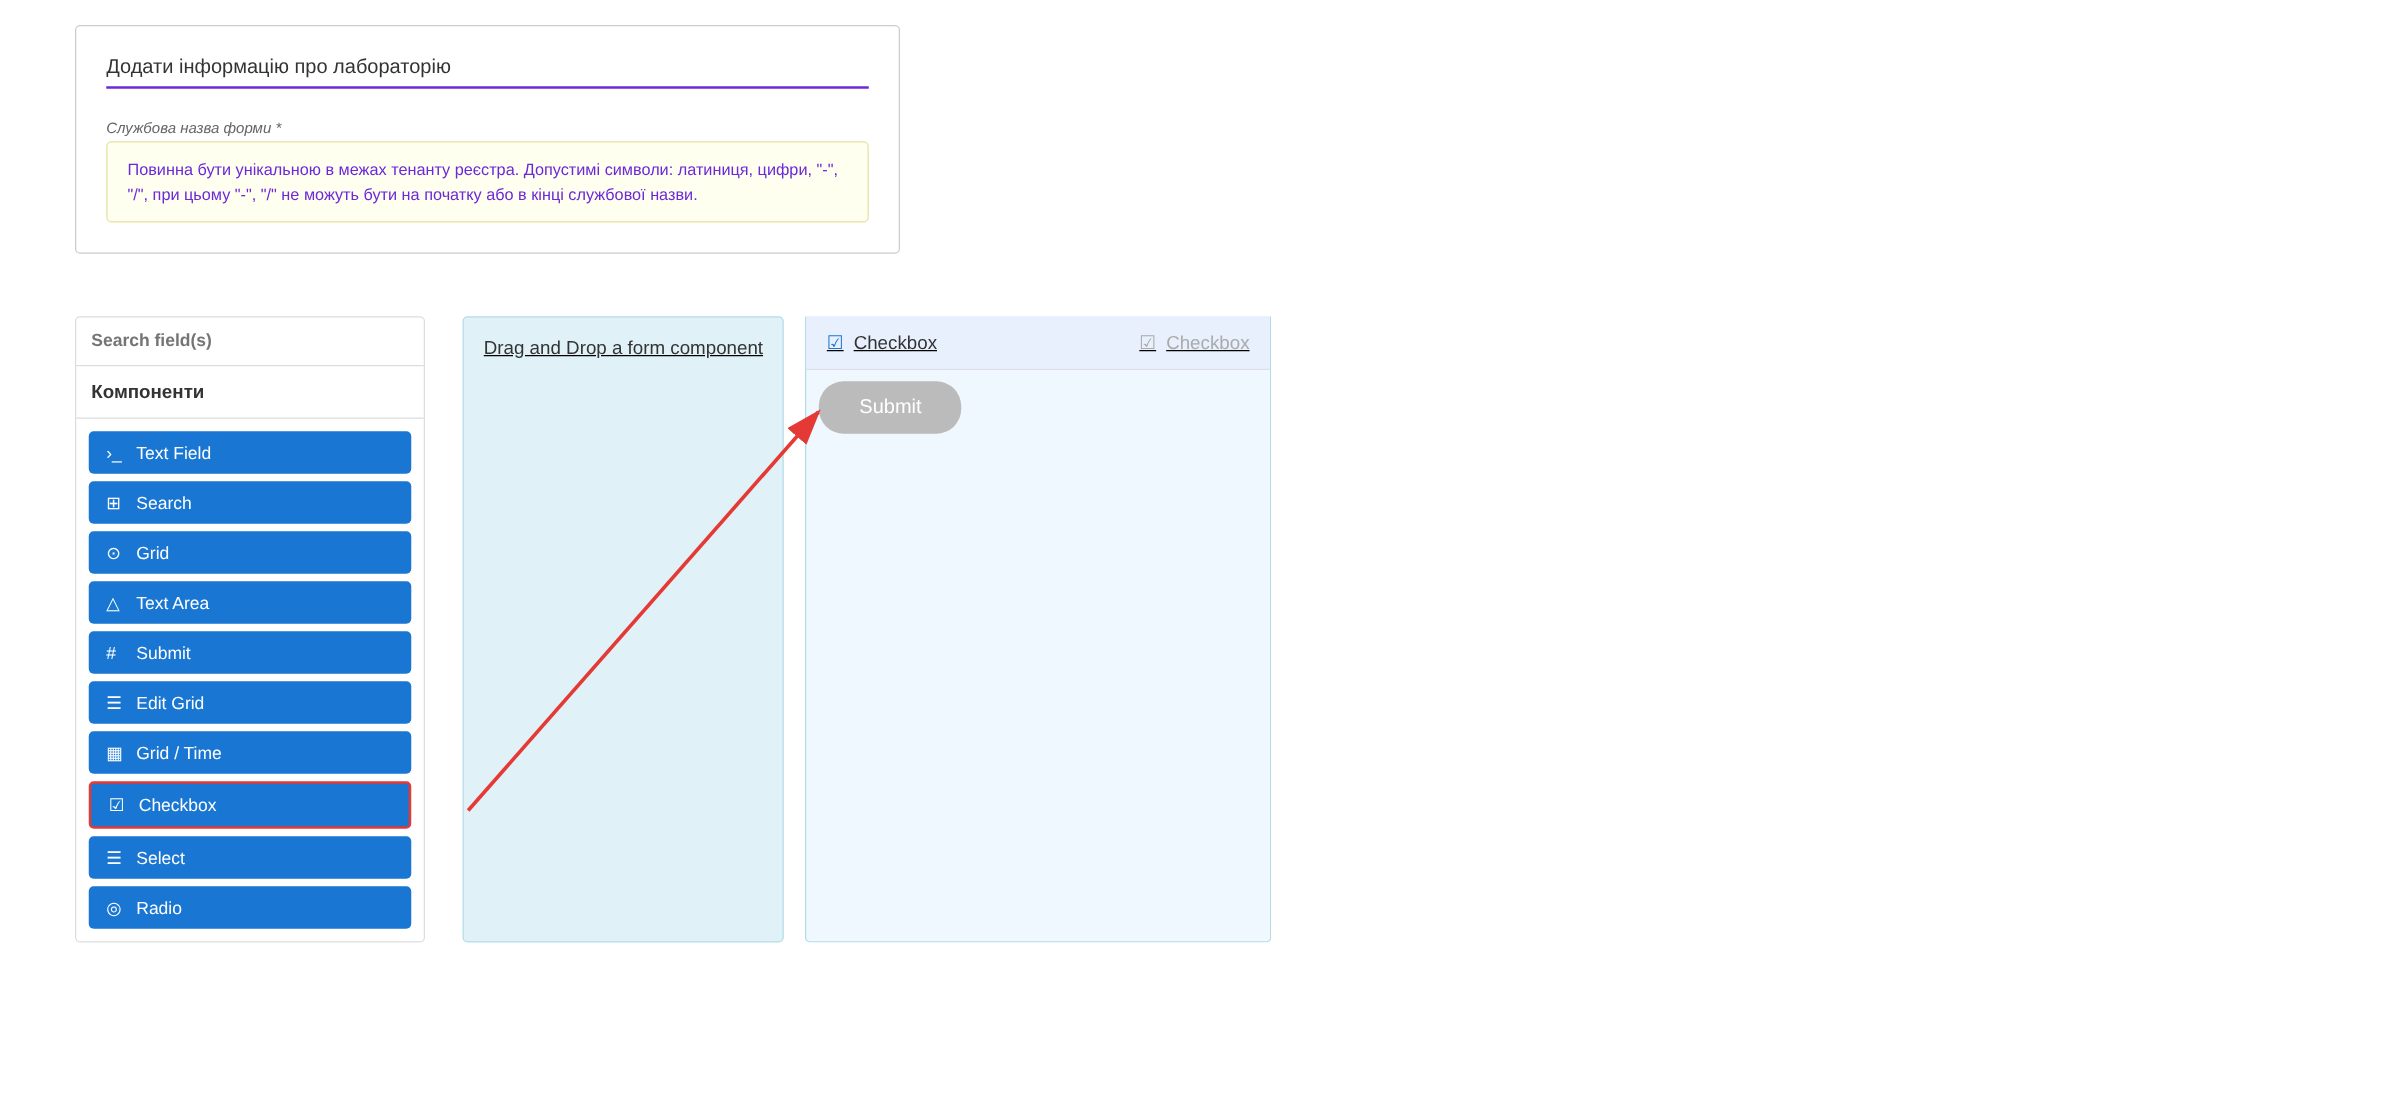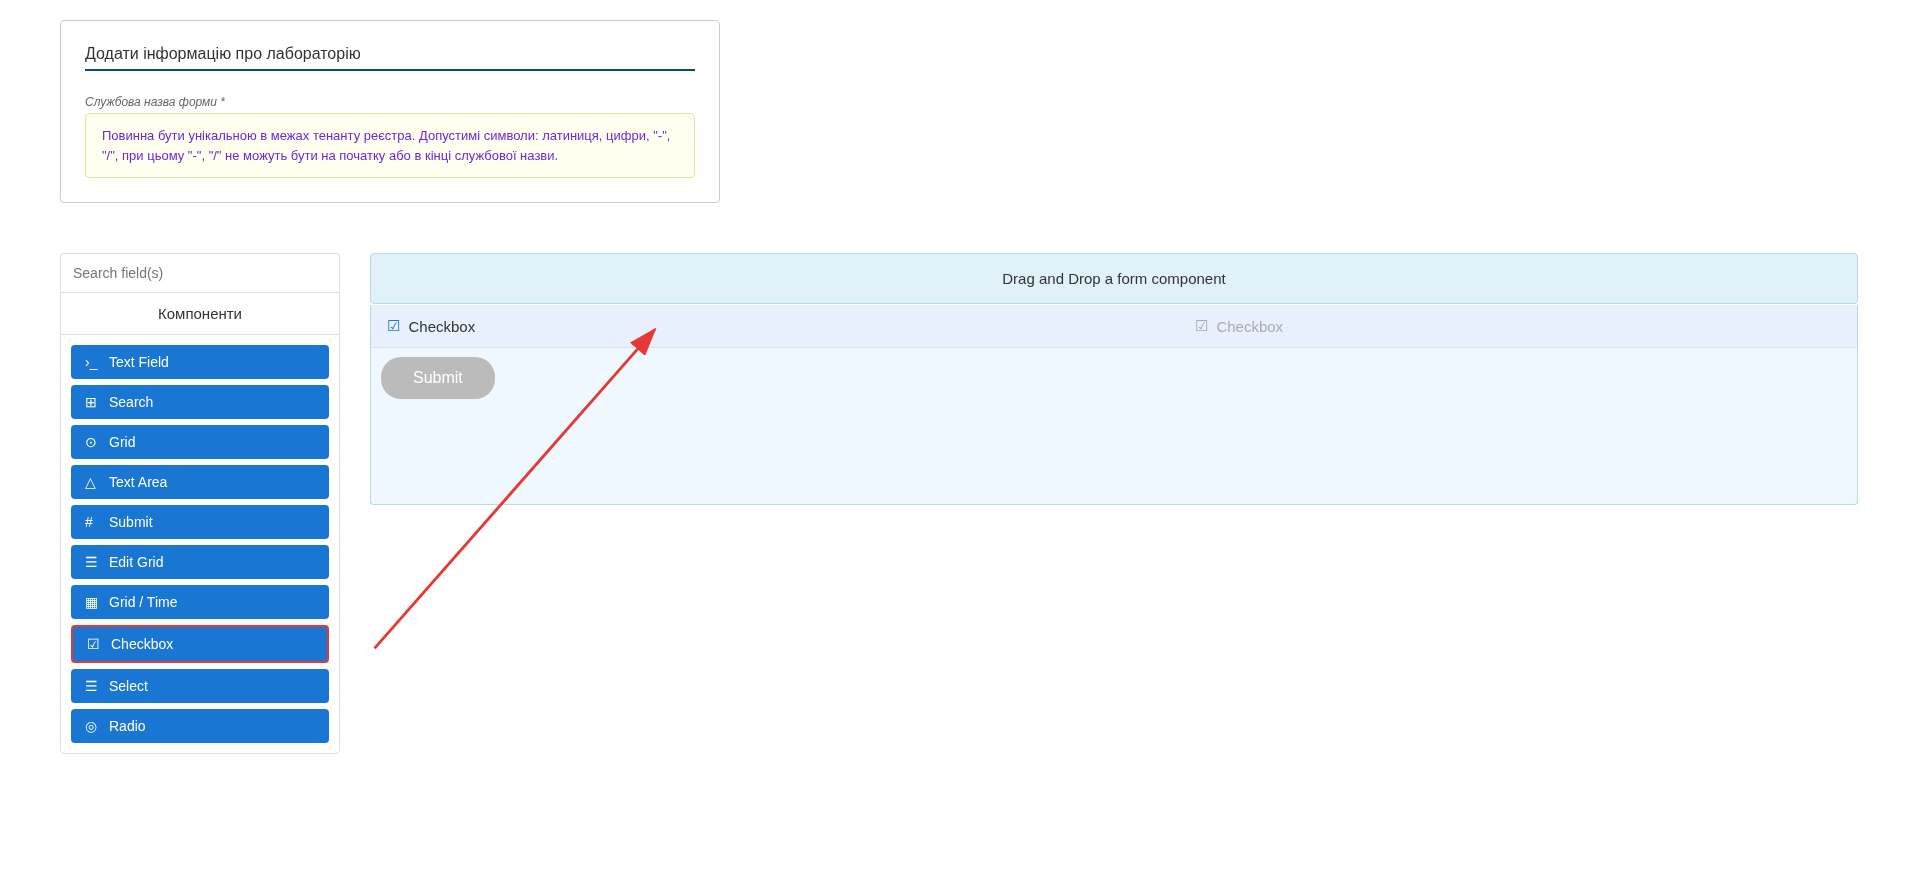--- a/index.html
+++ b/index.html
@@ -26,21 +26,21 @@
       border: 1px solid #ccc;
       border-radius: 4px;
       padding: 20px 24px 24px 24px;
       width: 660px;
       background: #fff;
     }
 
     .form-title-input {
       width: 100%;
       border: none;
-      border-bottom: 2px solid #0c4a6e;
+      border-bottom: 2px solid #6d28d9;
       font-size: 16px;
       font-weight: 400;
       color: #333;
       padding: 4px 0 6px 0;
       outline: none;
       margin-bottom: 24px;
     }
 
     .field-label {
       font-size: 12px;
@@ -94,27 +94,27 @@
       border-bottom: 1px solid #ddd;
     }
 
     .search-input {
       width: 100%;
       border: none;
       outline: none;
       font-size: 14px;
       color: #555;
       background: transparent;
+      font-weight: bold;
     }
 
     .components-header {
-      text-align: center;
       padding: 12px;
       font-size: 15px;
-      font-weight: normal;
+      font-weight: bold;
       color: #333;
       border-bottom: 1px solid #ddd;
     }
 
     .components-list {
       padding: 10px 10px;
       display: flex;
       flex-direction: column;
       gap: 6px;
     }
@@ -142,22 +142,23 @@
     .component-btn .btn-icon {
       font-size: 14px;
       color: #fff;
       min-width: 16px;
     }
 
     
     .drop-zone-container {
       flex: 1;
       display: flex;
-      flex-direction: column;
-      gap: 1px;
+      flex-direction: row;
+      gap: 17px;
+      text-decoration: underline;
     }
 
     .drag-drop-banner {
       background: #e0f2f7;
       border: 1px solid #b3dce8;
       border-radius: 4px;
       padding: 16px;
       text-align: center;
       font-size: 15px;
       color: #333;

